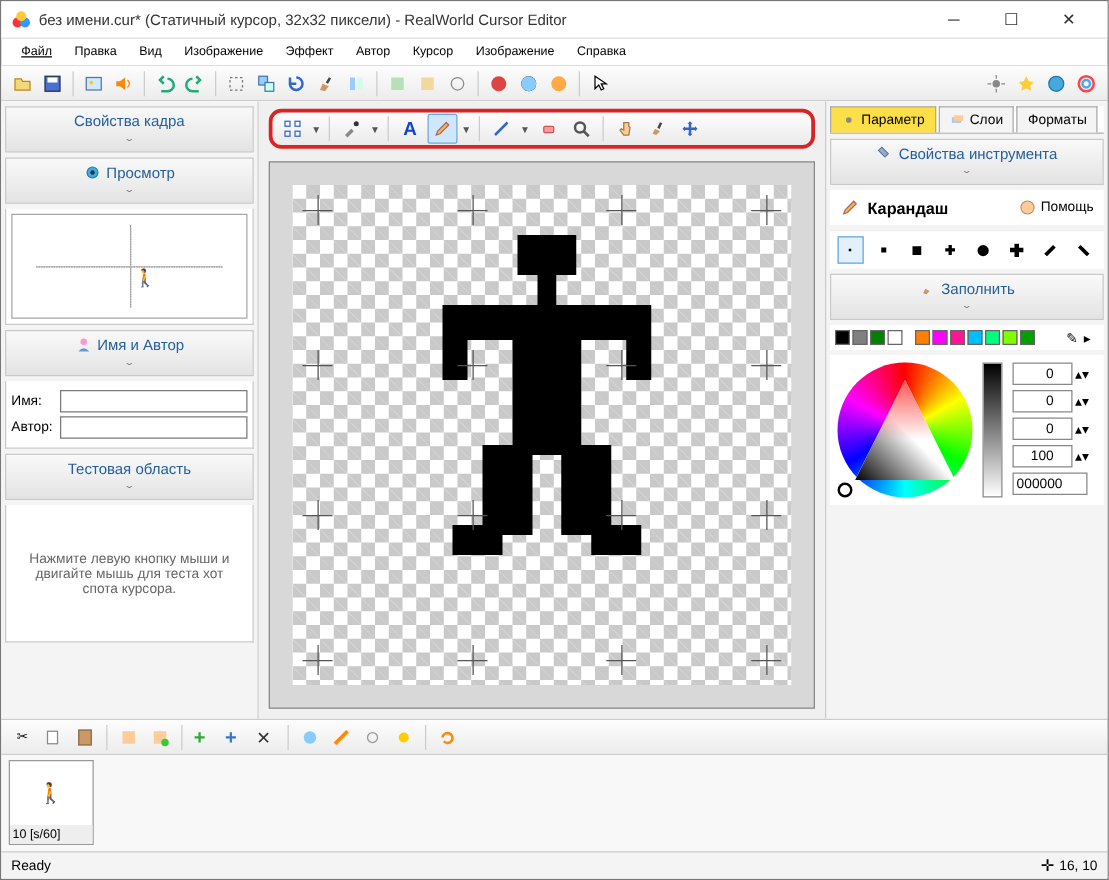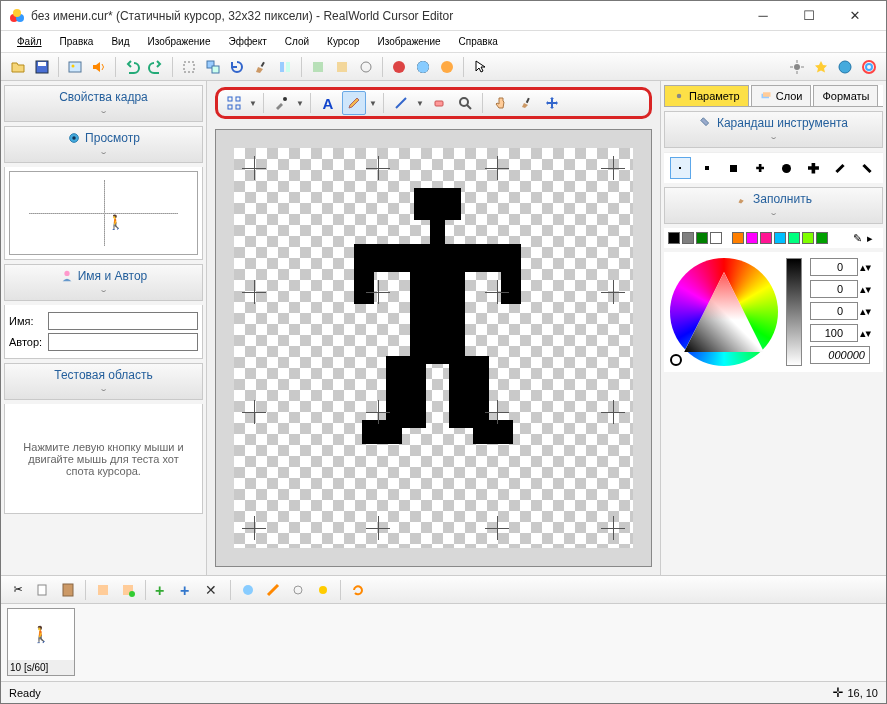--- a/index.html
+++ b/index.html
@@ -93,21 +93,21 @@
     <div class="win-btn win-close">✕</div>
   </div>
 </div>
 
 <div class="menubar">
   <div class="menu-item"><u>Файл</u></div>
   <div class="menu-item"><span>Правка</span></div>
   <div class="menu-item"><span>Вид</span></div>
   <div class="menu-item"><span>Изображение</span></div>
   <div class="menu-item"><span>Эффект</span></div>
-  <div class="menu-item"><span>Слой</span></div>
+  <div class="menu-item"><span>Автор</span></div>
   <div class="menu-item"><span>Курсор</span></div>
   <div class="menu-item"><span>Изображение</span></div>
   <div class="menu-item"><span>Справка</span></div>
 </div>
 
 <div class="toolbar-row">
   <div class="tb-btn">
       <svg viewBox="0 0 16 16">
         <path d="M2 4h5l1 2h6v7H2z" fill="#f6d67a" stroke="#b58b1b"></path>
       </svg>
@@ -414,23 +414,37 @@
         </div>
       <div class="tab">
           <span>Форматы</span>
         </div>
     </div>
     <div class="panel-hdr">
       <span style="display:flex;align-items:center;gap:4px">
           <svg width="14" height="14" viewBox="0 0 16 16">
             <path d="M5 2l6 6-3 3-6-6z" fill="#9ac" stroke="#579"></path>
           </svg>
-          <span>Карандаш инструмента</span>
+          <span>Свойства инструмента</span>
         </span>
       <span class="chev">⌄</span>
+    </div>
+    <div class="tool-name-row">
+      <span style="display:flex;align-items:center;gap:6px">
+          <svg width="16" height="16" viewBox="0 0 16 16">
+            <path d="M3 13l1-3 7-7 2 2-7 7z" fill="#f5b84d" stroke="#a66"></path>
+          </svg>
+          <b>Карандаш</b>
+        </span>
+      <span class="help-link">
+          <svg width="14" height="14" viewBox="0 0 16 16">
+            <circle cx="8" cy="8" r="6" fill="#fc9" stroke="#b86"></circle>
+          </svg>
+          <span>Помощь</span>
+        </span>
     </div>
     <div class="brush-row">
       <div class="brush-cell sel">
           <div style="width:2px;height:2px;background:#000"></div>
         </div>
       <div class="brush-cell">
           <div style="width:4px;height:4px;background:#000"></div>
         </div>
       <div class="brush-cell">
           <div style="width:7px;height:7px;background:#000"></div>
@@ -495,21 +509,21 @@
           </div>
         <div class="num-cell">
             <input value="0" style="">
             <span style="margin-left:2px">▴▾</span>
           </div>
         <div class="num-cell">
             <input value="100" style="">
             <span style="margin-left:2px">▴▾</span>
           </div>
         <div class="num-cell">
-            <input style="width: 60px; text-align: right; padding-right: 4px; font-style: italic;" value="000000">
+            <input style="width: 60px; text-align: right; padding-right: 19px;" value="000000">
           </div>
       </div>
     </div>
   </div>
 </div>
 
 <div class="bottom-toolbar">
   <div class="tb-btn">✂</div>
   <div class="tb-btn">
       <svg width="16" height="16" viewBox="0 0 16 16">

